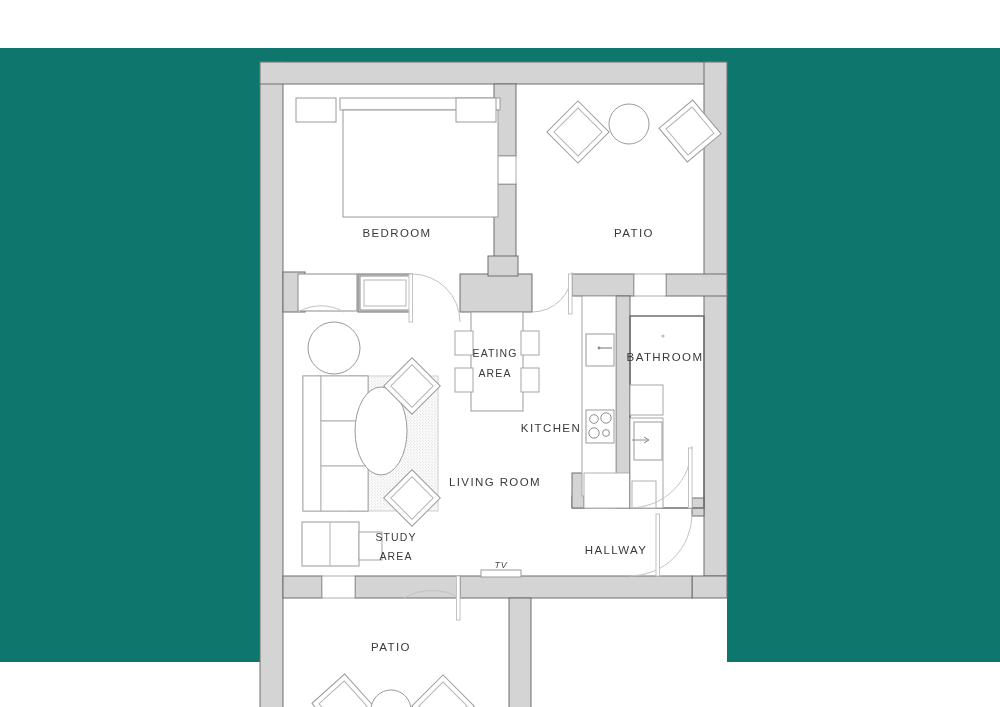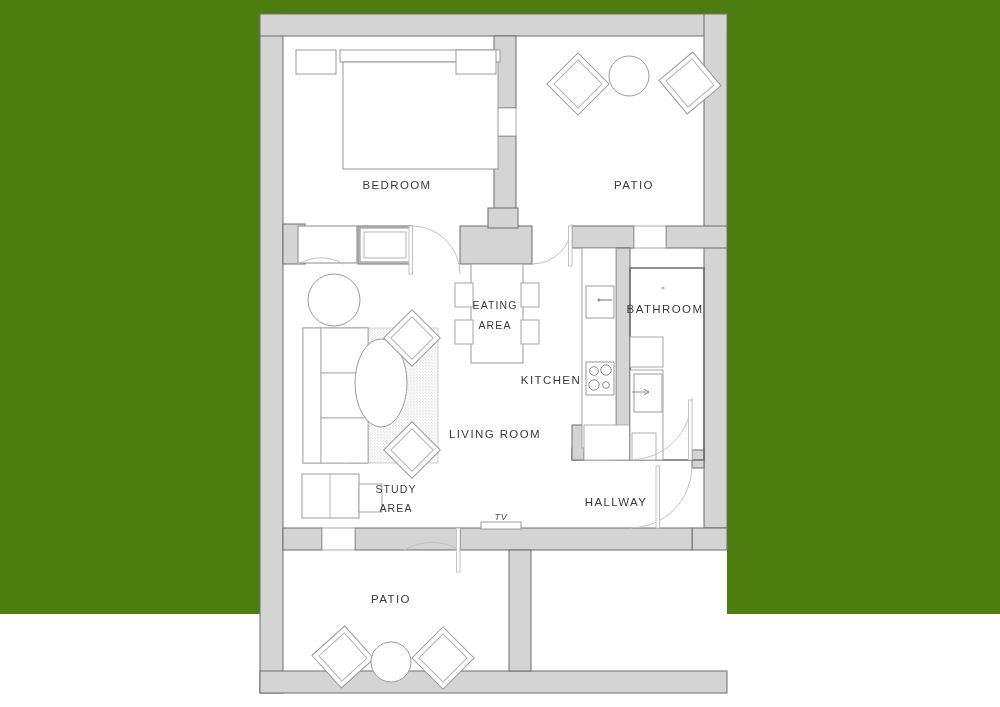--- a/index.html
+++ b/index.html
@@ -9,21 +9,22 @@
     background: #ffffff;
     width: 1000px;
     height: 707px;
     overflow: hidden;
     font-family: "Liberation Sans", sans-serif;
   }
   #plan-root {
     position: relative;
     width: 1000px;
     height: 614px;
-    background: #4d7c0f;
+    background: #0f766e;
+    margin-top: 48px;
   }
   svg#floorplan {
     display: block;
     width: 1000px;
     height: 707px;
   }
   .room-label {
     font-family: "Liberation Sans", sans-serif;
     font-size: 11.5px;
     letter-spacing: 1.4px;

